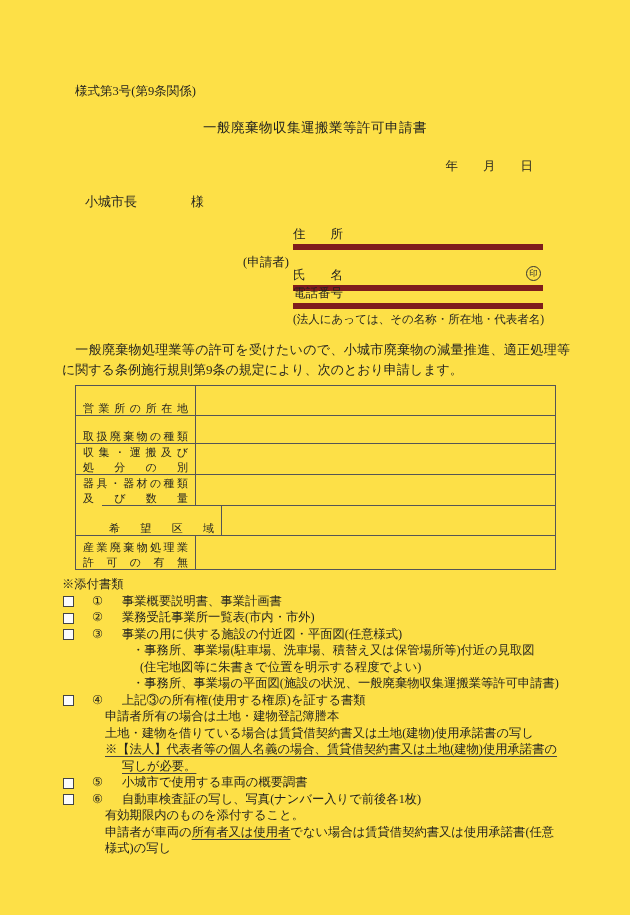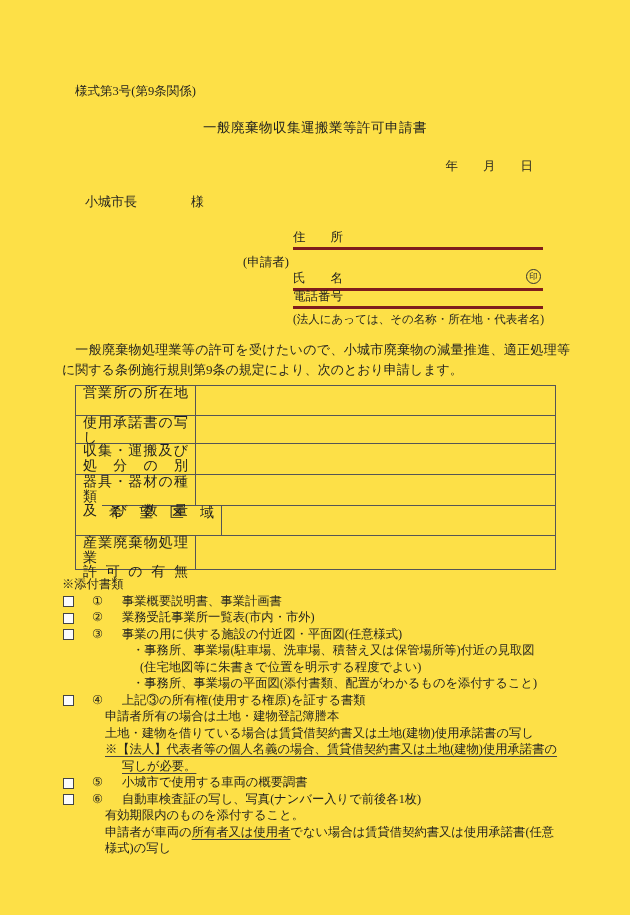--- a/index.html
+++ b/index.html
@@ -13,21 +13,21 @@
     position:relative;width:630px;height:915px;
     background:#fde047;overflow:hidden;
   }
   .form-number{position:absolute;left:75px;top:83px;font-size:12.5px;}
   .doc-title{position:absolute;left:0;top:119px;width:630px;text-align:center;font-size:13.5px;letter-spacing:0.5px;}
   .date-line{position:absolute;left:0;top:158px;width:630px;text-align:right;padding-right:97px;box-sizing:border-box;font-size:12.5px;}
   .addressee{position:absolute;left:85px;top:193px;font-size:13px;display:flex;gap:54px;}
 
   .applicant-label{position:absolute;left:243px;top:254px;font-size:12.5px;}
   .applicant{position:absolute;left:293px;top:228px;width:250px;font-size:12.5px;}
-  .app-row{height:22px;display:flex;align-items:flex-end;border-bottom:3px solid #7f1d1d;position:relative;box-sizing:border-box;padding-bottom:1px;}
+  .app-row{height:22px;display:flex;align-items:flex-end;border-bottom:6px solid #7f1d1d;position:relative;box-sizing:border-box;padding-bottom:1px;}
   .app-row.name{margin-top:19px;}
   .app-row.phone{height:18px;}
   .app-label{letter-spacing:0;}
   .seal{
     position:absolute;right:2px;bottom:4px;width:13px;height:13px;
     border:1px solid #333;border-radius:50%;
     font-size:8.5px;line-height:13px;text-align:center;color:#333;
   }
   .app-note{margin-top:3px;font-size:11.5px;white-space:nowrap;}
 
@@ -37,22 +37,22 @@
   .trow{display:flex;box-sizing:border-box;}
   .trow + .trow{border-top:1px solid #555;}
   .trow:nth-child(1){height:29px;}
   .trow:nth-child(2){height:28px;}
   .trow:nth-child(3){height:31px;gap:15px;}
   .trow:nth-child(4){height:31px;}
   .trow:nth-child(5){height:30px;margin-left:26px;}
   .trow:nth-child(6){height:34px;}
   .tlabel{
     width:120px;box-sizing:border-box;border-right:1px solid #555;
-    padding:0 7px;display:flex;flex-direction:column;justify-content:flex-start;
-    font-size:14px;line-height:14.5px;
+    padding:0 7px;display:flex;flex-direction:column;justify-content:flex-end;
+    font-size:11px;line-height:14.5px;
   }
   .tlabel span{display:block;text-align:justify;text-align-last:justify;}
   .tvalue{flex:1;}
 
   .attachments{position:absolute;left:62px;top:576px;width:512px;font-size:12.3px;line-height:16.5px;}
   .att-heading{height:16.5px;}
   .ck-row{position:relative;padding-left:60px;height:16.5px;box-sizing:border-box;}
   .ck-box{position:absolute;left:1px;top:3.5px;width:9px;height:9px;border:1px solid #444;background:#fcfcfc;}
   .ck-num{position:absolute;left:30px;top:0;}
   .sub-row{height:16.5px;box-sizing:border-box;}
@@ -98,21 +98,21 @@
 
   <div class="main-table">
       <div class="trow">
         <div class="tlabel">
           <span>営業所の所在地</span>
         </div>
         <div class="tvalue"></div>
       </div>
       <div class="trow">
         <div class="tlabel">
-          <span>使用承諾書の写し</span>
+          <span>取扱廃棄物の種類</span>
         </div>
         <div class="tvalue"></div>
       </div>
       <div class="trow">
         <div class="tlabel">
           <span>収集・運搬及び</span>
           <span>処分の別</span>
         </div>
         <div class="tvalue"></div>
       </div>
@@ -139,21 +139,21 @@
     </div>
 
   <div class="attachments">
     <div class="att-heading">※添付書類</div>
     <div>
         <div class="ck-row"><span class="ck-box"></span><span class="ck-num">①</span><span>事業概要説明書、事業計画書</span></div>
         <div class="ck-row"><span class="ck-box"></span><span class="ck-num">②</span><span>業務受託事業所一覧表(市内・市外)</span></div>
         <div class="ck-row"><span class="ck-box"></span><span class="ck-num">③</span><span>事業の用に供する施設の付近図・平面図(任意様式)</span></div>
         <div class="sub-row indent-1"><span>・事務所、事業場(駐車場、洗車場、積替え又は保管場所等)付近の見取図</span></div>
         <div class="sub-row indent-2"><span>(住宅地図等に朱書きで位置を明示する程度でよい)</span></div>
-        <div class="sub-row indent-1"><span>・事務所、事業場の平面図(添付書類、配置がわかるものを添付すること)</span></div>
+        <div class="sub-row indent-1"><span>・事務所、事業場の平面図(施設の状況、一般廃棄物収集運搬業等許可申請書)</span></div>
         <div class="ck-row"><span class="ck-box"></span><span class="ck-num">④</span><span>上記③の所有権(使用する権原)を証する書類</span></div>
         <div class="sub-row indent-3"><span>申請者所有の場合は土地・建物登記簿謄本</span></div>
         <div class="sub-row indent-3"><span>土地・建物を借りている場合は賃貸借契約書又は土地(建物)使用承諾書の写し</span></div>
         <div class="sub-row indent-3"><span class="u">※【法人】代表者等の個人名義の場合、賃貸借契約書又は土地(建物)使用承諾書の</span></div>
         <div class="sub-row indent-4"><span class="u">写しが必要。</span></div>
         <div class="ck-row"><span class="ck-box"></span><span class="ck-num">⑤</span><span>小城市で使用する車両の概要調書</span></div>
         <div class="ck-row"><span class="ck-box"></span><span class="ck-num">⑥</span><span>自動車検査証の写し、写真(ナンバー入りで前後各1枚)</span></div>
         <div class="sub-row indent-3"><span>有効期限内のものを添付すること。</span></div>
         <div class="sub-row indent-3"><span>申請者が車両の</span><span class="u">所有者又は使用者</span><span>でない場合は賃貸借契約書又は使用承諾書(任意</span></div>
         <div class="sub-row indent-3"><span>様式)の写し</span></div>

